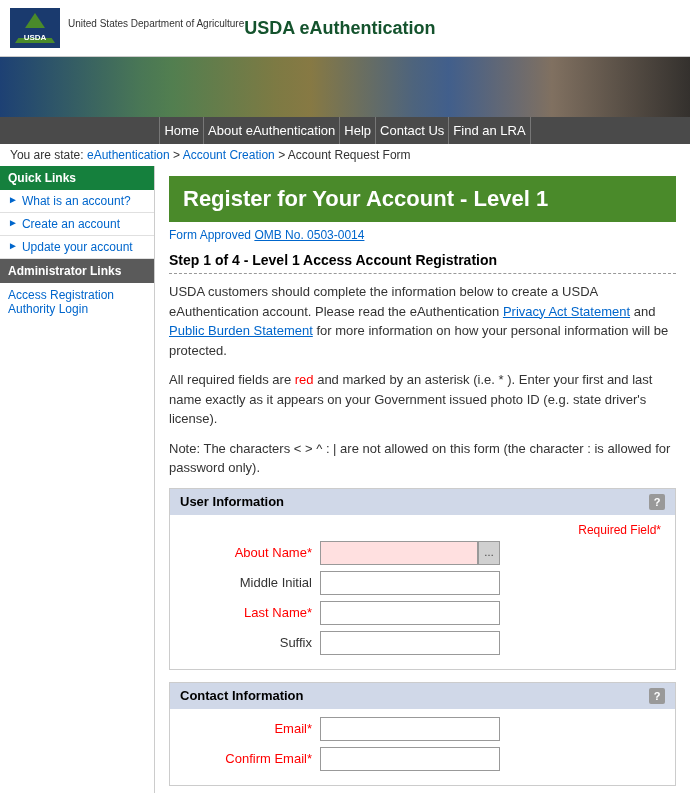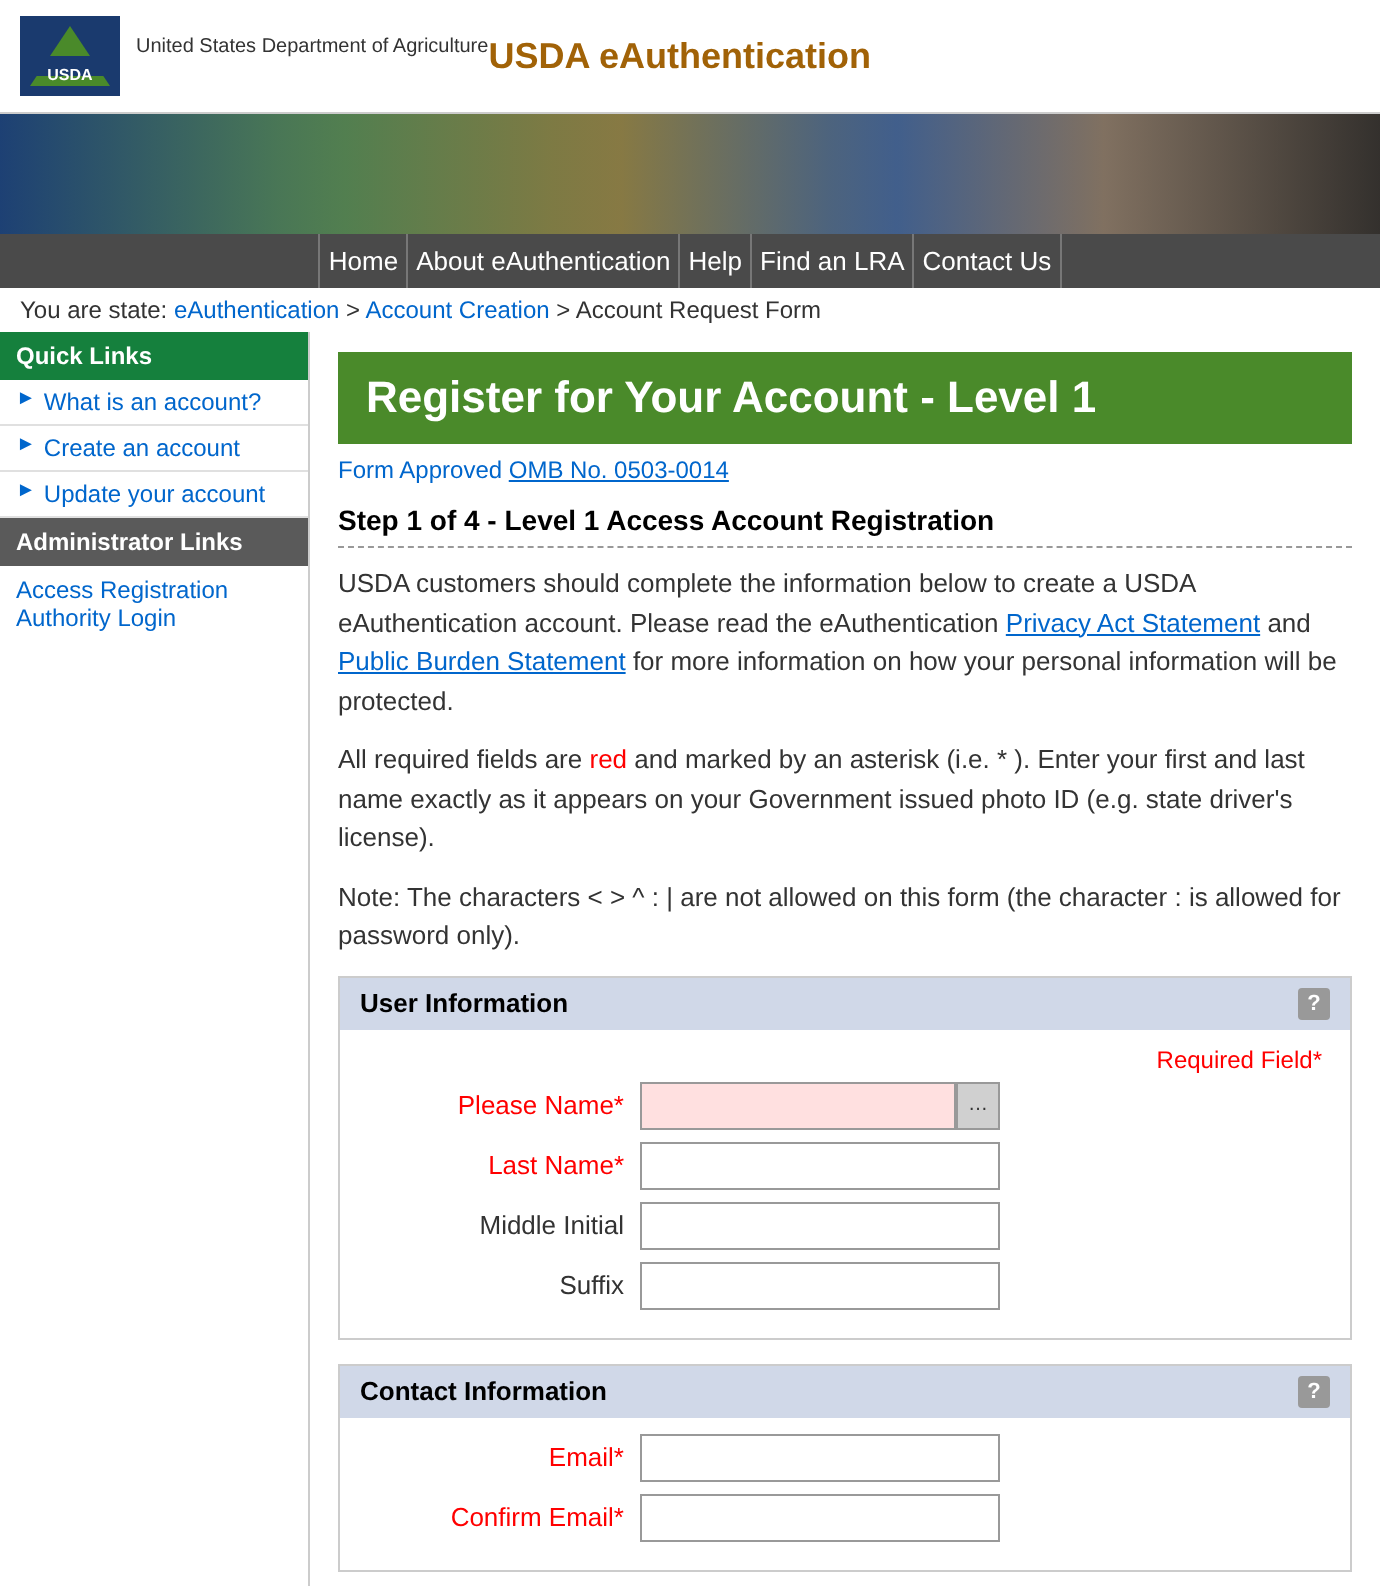--- a/index.html
+++ b/index.html
@@ -4,21 +4,21 @@
   <style>
     * { margin: 0; padding: 0; box-sizing: border-box; }
     body { font-family: Arial, sans-serif; font-size: 13px; background: #fff; width: 690px; }
 
     
     .header { background: #fff; padding: 8px 10px; display: flex; align-items: center; border-bottom: 1px solid #ccc; }
     .logo-area { display: flex; align-items: center; gap: 8px; }
     .usda-logo { width: 50px; height: 40px; }
     .logo-text { display: flex; flex-direction: row; }
     .logo-text .dept { font-size: 10px; color: #333; }
-    .logo-text .title { font-size: 18px; font-weight: bold; color: #a16207; }
+    .logo-text .title { font-size: 18px; font-weight: bold; color: #14532d; }
 
     
     .banner { width: 100%; height: 60px; background: linear-gradient(to right, #2a5a8c, #6a9a6a, #8a7a5a, #4a6a9a, #9a8a7a, #5a4a3a); overflow: hidden; position: relative; }
     .banner-inner { width: 100%; height: 100%; background: linear-gradient(90deg, #1a3a6e 0%, #4a7a4a 25%, #8a7a3a 45%, #3a5a8a 65%, #7a6a5a 80%, #2a2a2a 100%); opacity: 0.8; }
 
     
     .nav { background: #4a4a4a; display: flex; justify-content: center; }
     .nav a { color: #fff; text-decoration: none; padding: 6px 4px; font-size: 13px; border-right: 1px solid #777; }
     .nav a:first-child { border-left: 1px solid #777; }
 
@@ -98,22 +98,22 @@
   </div>
 
   <div class="banner">
     <div class="banner-inner"></div>
   </div>
 
   <nav class="nav">
     <a>Home</a>
     <a>About eAuthentication</a>
     <a>Help</a>
+    <a>Contact Us</a>
     <a>Find an LRA</a>
-    <a>Contact Us</a>
   </nav>
 </div>
 
 <div class="breadcrumb">
   <span>You are state:</span>
   <a>eAuthentication</a>
   <span> &gt; </span>
   <a>Account Creation</a>
   <span> &gt; </span>
   <span>Account Request Form</span>
@@ -174,38 +174,38 @@
 
     <div class="section-box">
       <div class="section-header">
         <span>User Information</span>
         <span class="help-icon">?</span>
       </div>
       <div class="section-body">
         <div class="required-row">Required Field*</div>
 
         <div class="form-row">
-          <label class="form-label required">Please Name*</label>
+          <label class="form-label required">About Name*</label>
           <div class="form-input">
             <div class="input-with-btn">
               <input type="text" class="required-bg" style="">
               <button class="input-btn">…</button>
             </div>
           </div>
         </div>
 
         <div class="form-row">
+          <label class="form-label">Middle Initial</label>
+          <div class="form-input">
+            <input type="text" style="">
+          </div>
+        </div>
+
+        <div class="form-row">
           <label class="form-label required">Last Name*</label>
-          <div class="form-input">
-            <input type="text" style="">
-          </div>
-        </div>
-
-        <div class="form-row">
-          <label class="form-label">Middle Initial</label>
           <div class="form-input">
             <input type="text" style="">
           </div>
         </div>
 
         <div class="form-row">
           <label class="form-label">Suffix</label>
           <div class="form-input">
             <input type="text" style="">
           </div>

